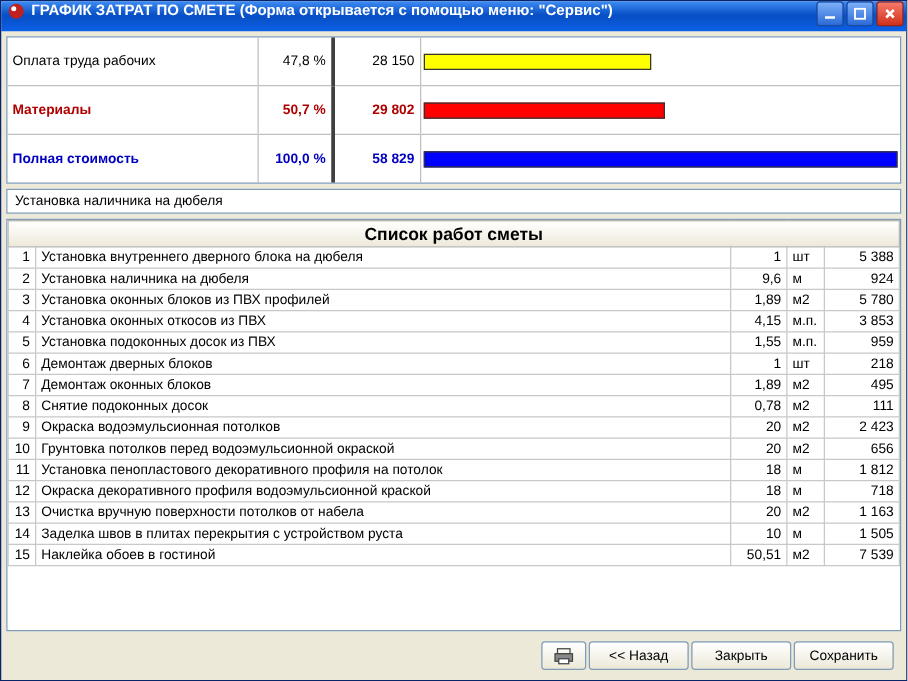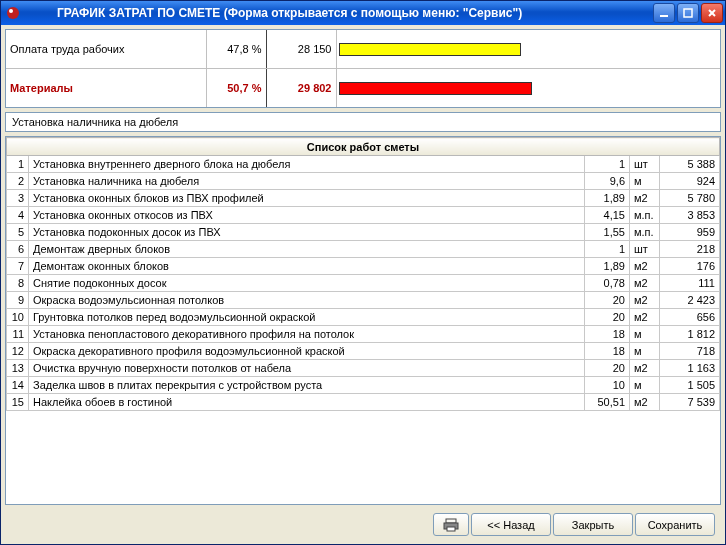--- a/index.html
+++ b/index.html
@@ -14,23 +14,23 @@
   }
   .window {
     width: 726px; height: 545px;
     border: 1px solid #0a246a;
     background: #ece9d8;
     display: flex; flex-direction: column;
   }
   .titlebar {
     height: 24px;
     background: linear-gradient(to bottom, #3f8cf3 0%, #0850c7 45%, #0850c7 55%, #0c60e8 100%);
-    display: flex; align-items: center;
+    display: flex; align-items: flex-start;
     padding: 0 2px 0 4px;
-    color: #fff; font-weight: bold; font-size: 12px; gap: 32px;
+    color: #fff; font-weight: bold; font-size: 12px;
   }
   .titlebar .icon { width:16px; height:16px; margin-right:4px; display:flex; align-items:center; justify-content:center;}
   .titlebar .title { flex: 1; white-space: nowrap; overflow:hidden; }
   .winbtns { display:flex; gap:2px; }
   .winbtn {
     width: 22px; height: 20px;
     background: linear-gradient(to bottom,#7eb0f7,#2b6bd6);
     border: 1px solid #1a4aa0; border-radius:3px;
     display:flex; align-items:center; justify-content:center;
     color:#fff; font-weight:bold; font-size:11px;
@@ -39,31 +39,31 @@
   .client { flex:1; padding:4px; display:flex; flex-direction:column; gap:4px; overflow:hidden;}
   .infobox {
     background:#fff; border:1px solid #7f9db9; padding:3px 6px; line-height:15px;
   }
   .summary { background:#fff; border:1px solid #7f9db9; }
   .summary table { width:100%; border-collapse:collapse; }
   .summary td { border-bottom:1px solid #c0c0c0; padding:13px 4px; height:18px; vertical-align:middle;}
   .summary tr:last-child td { border-bottom:none;}
   .summary .label { width:200px; }
   .summary .perc { width:60px; text-align:right; border-left:1px solid #c0c0c0;margin-top:43px;}
-  .summary .val { width:70px; text-align:right; border-left:1px solid #404040;}
+  .summary .val { width:70px; text-align:right; border-left:3px solid #404040;}
   .summary .barcell { border-left:1px solid #c0c0c0; padding:2px 2px;}
   .bar { height:13px; border:1px solid #333; }
   .bold-red { color:#b00000; font-weight:bold;}
   .bold-blue { color:#0000c0; font-weight:bold;}
   .selbox { background:#fff; border:1px solid #7f9db9; padding:2px 6px; height:20px; display:flex; align-items:center;}
   .tablewrap { flex:1; background:#fff; border:1px solid #7f9db9; overflow:auto; }
   table.works { width:100%; border-collapse:collapse; }
   table.works th {
     background: linear-gradient(to bottom,#ffffff,#ece9d8);
-    border:1px solid #b8b8b8; font-weight:bold; font-size:11px;
+    border:1px solid #b8b8b8; font-weight:bold; font-size:14px;
     padding:2px 14px; text-align:center; height:18px;
   }
   table.works td {
     border:1px solid #c8c8c8; padding:1px 4px; height:17px;
     white-space:nowrap; overflow:hidden;
   }
   table.works td.idx { width:22px; text-align:right;}
   table.works td.qty { width:45px; text-align:right;}
   table.works td.unit { width:30px; }
   table.works td.cost { width:60px; text-align:right;}
@@ -124,20 +124,28 @@
               </td>
             </tr>
             <tr>
               <td class="label bold-red">Материалы</td>
               <td class="perc bold-red">50,7 %</td>
               <td class="val bold-red">29 802</td>
               <td class="barcell">
                 <div class="bar" style="width:51%;background:#ff0000;"></div>
               </td>
             </tr>
+            <tr>
+              <td class="label bold-blue">Полная стоимость</td>
+              <td class="perc bold-blue">100,0 %</td>
+              <td class="val bold-blue">58 829</td>
+              <td class="barcell">
+                <div class="bar" style="width:100%;background:#0000ff;"></div>
+              </td>
+            </tr>
           </tbody>
         </table>
     </div>
 
     <div class="selbox">
       <span>Установка наличника на дюбеля</span>
     </div>
 
     <div class="tablewrap">
       <table class="works">
@@ -187,21 +195,21 @@
               <td>Демонтаж дверных блоков</td>
               <td class="qty">1</td>
               <td class="unit">шт</td>
               <td class="cost">218</td>
             </tr>
             <tr>
               <td class="idx">7</td>
               <td>Демонтаж оконных блоков</td>
               <td class="qty">1,89</td>
               <td class="unit">м2</td>
-              <td class="cost">176</td>
+              <td class="cost">495</td>
             </tr>
             <tr>
               <td class="idx">8</td>
               <td>Снятие подоконных досок</td>
               <td class="qty">0,78</td>
               <td class="unit">м2</td>
               <td class="cost">111</td>
             </tr>
             <tr>
               <td class="idx">9</td>

